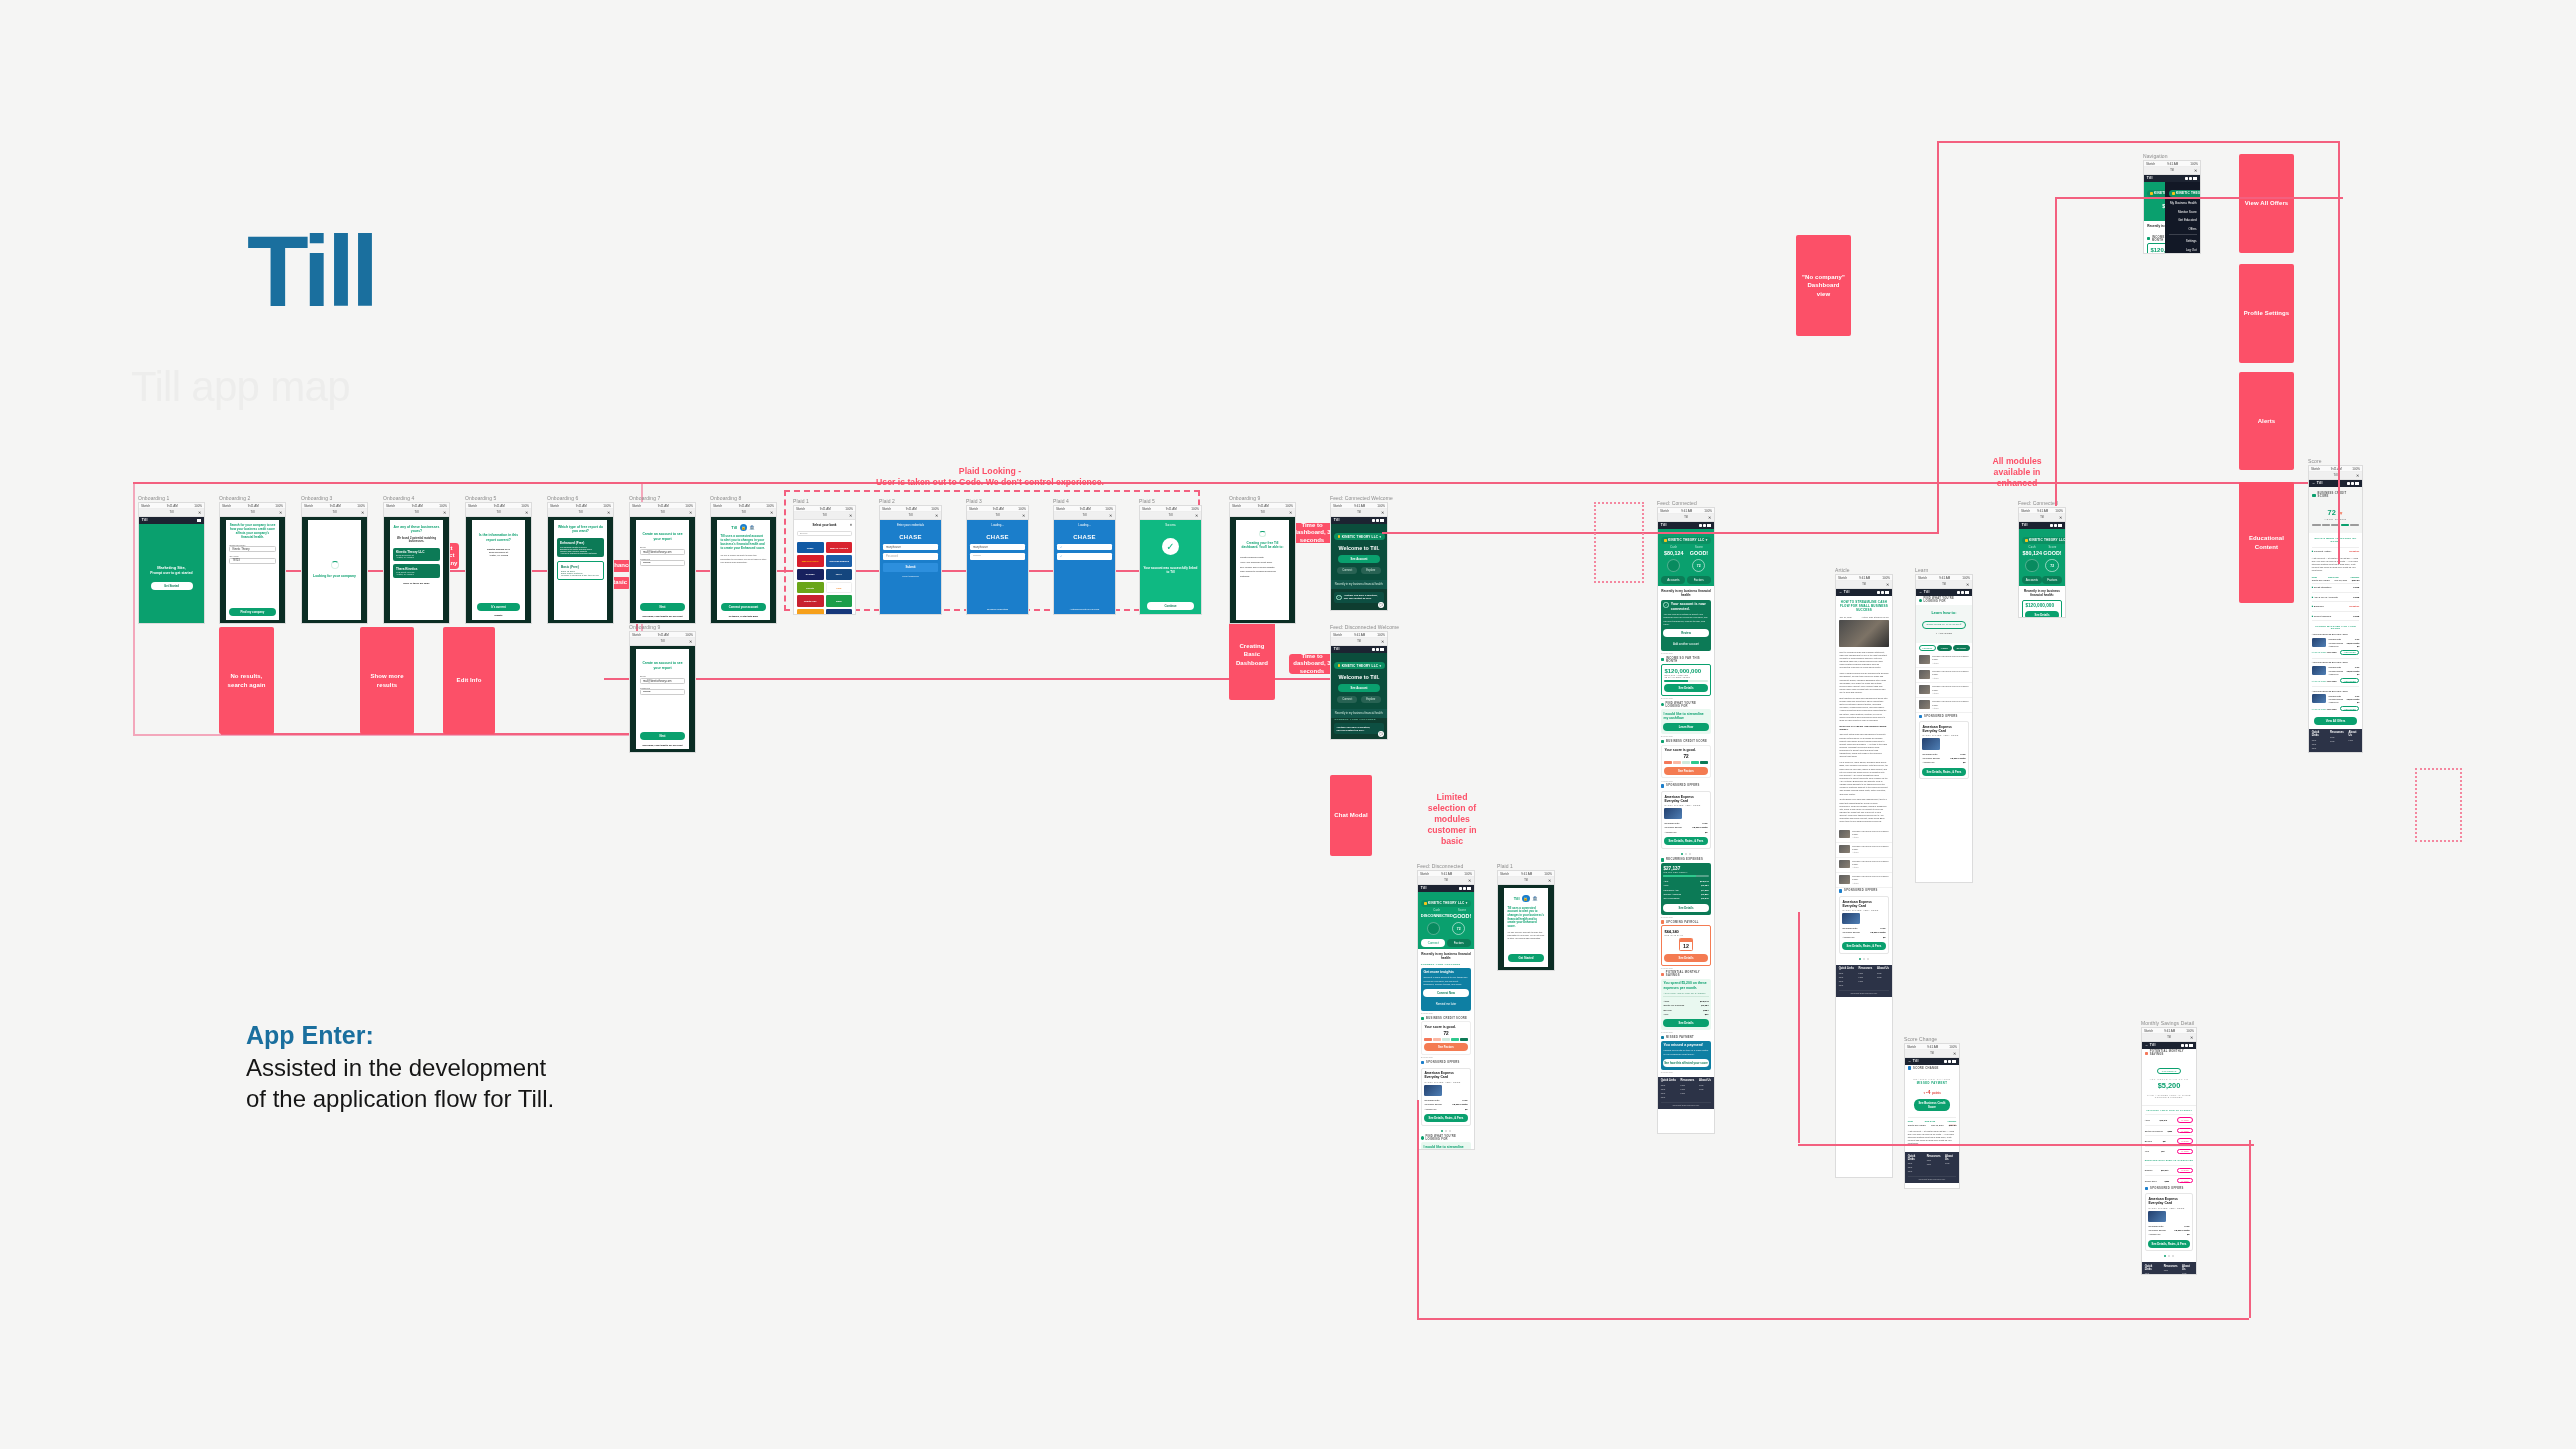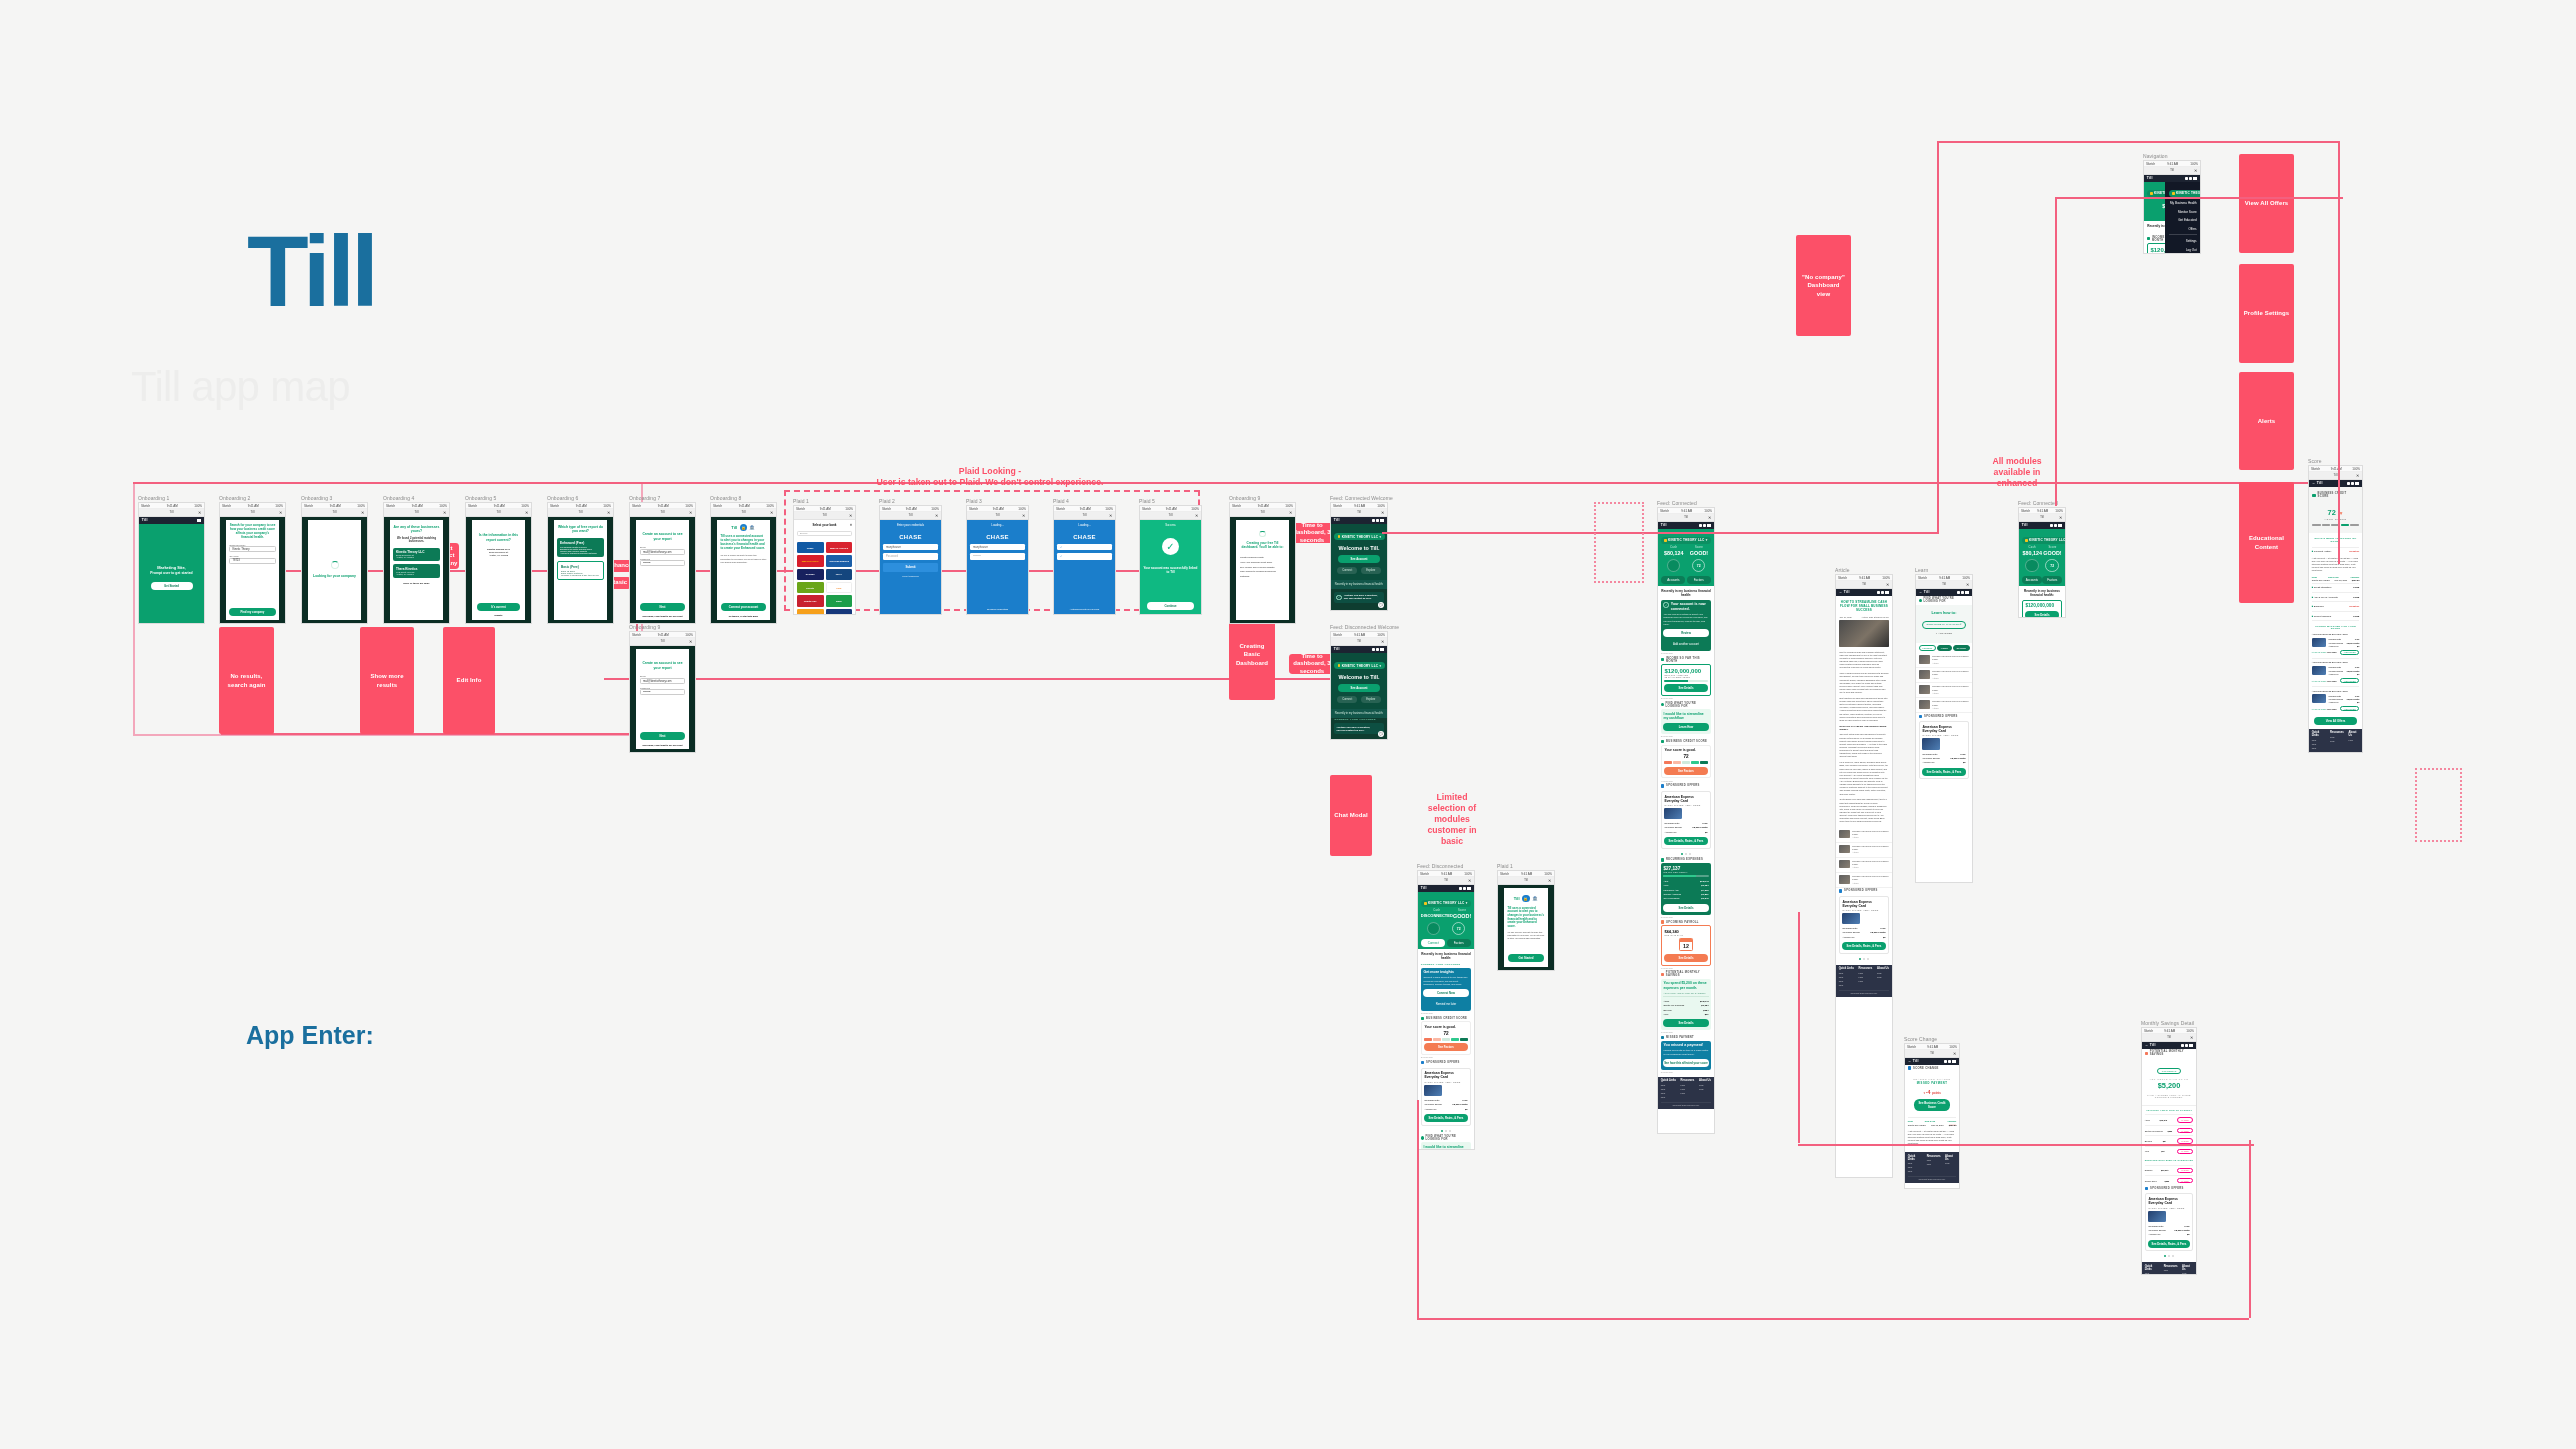--- a/index.html
+++ b/index.html
@@ -210,20 +210,21 @@
 </head>
 <body>
 
 <div id="canvas">
 
   <div class="logo">Till</div>
   <div class="watermark">Till app map</div>
 
   <div class="flow-caption">
     <div class="fc-title">App Enter:</div>
+    <div class="fc-body">Assisted in the development of the application flow for Till.</div>
   </div>
 
   <div class="box-outline" style="left:133px; top:482px; width:510px; height:254px; border-width:2px;"></div>
   <div class="wire h" style="left:133px; top:482px; width:2187px;"></div>
   <div class="wire h" style="left:221px; top:570px; width:953px;"></div>
   <div class="wire h" style="left:604px; top:678px; width:771px;"></div>
   <div class="wire v" style="left:636px; top:577px; height:161px;"></div>
   <div class="wire h" style="left:221px; top:733px; width:423px;"></div>
 
   <div class="redcard" style="left:219px; top:627px; width:55px; height:107px;">No results, search again</div>
@@ -237,21 +238,21 @@
   <div class="redcard" style="left:1229px; top:609px; width:46px; height:91px;">Creating Basic Dashboard</div>
   <div class="redcard" style="left:1330px; top:775px; width:42px; height:81px;">Chat Modal</div>
   <div class="redcard" style="left:1796px; top:235px; width:55px; height:101px;">"No company" Dashboard view</div>
   <div class="redcard" style="left:2239px; top:154px; width:55px; height:99px;">View All Offers</div>
   <div class="redcard" style="left:2239px; top:264px; width:55px; height:99px;">Profile Settings</div>
   <div class="redcard" style="left:2239px; top:372px; width:55px; height:98px;">Alerts</div>
   <div class="redcard" style="left:2239px; top:482px; width:55px; height:121px;">Educational Content</div>
 
   <div class="annot plaid" style="left:782px; top:466px; width:416px;">
     <div>Plaid Looking -</div>
-    <div>User is taken out to Plaid. We don't control experience.</div>
+    <div>User is taken out to Code. We don't control experience.</div>
   </div>
   <div class="annot mid" style="left:1421px; top:792px; width:62px;">Limited selection of modules customer in basic</div>
   <div class="annot mid" style="left:1980px; top:456px; width:74px;">All modules available in enhanced</div>
 
   <div class="box-dashed" style="left:784px; top:490px; width:416px; height:121px;"></div>
 
 </div>
 
 <div class="screen" style="left:138px; top:495px; width:67px;">
   <div class="cap">Onboarding 1</div>

